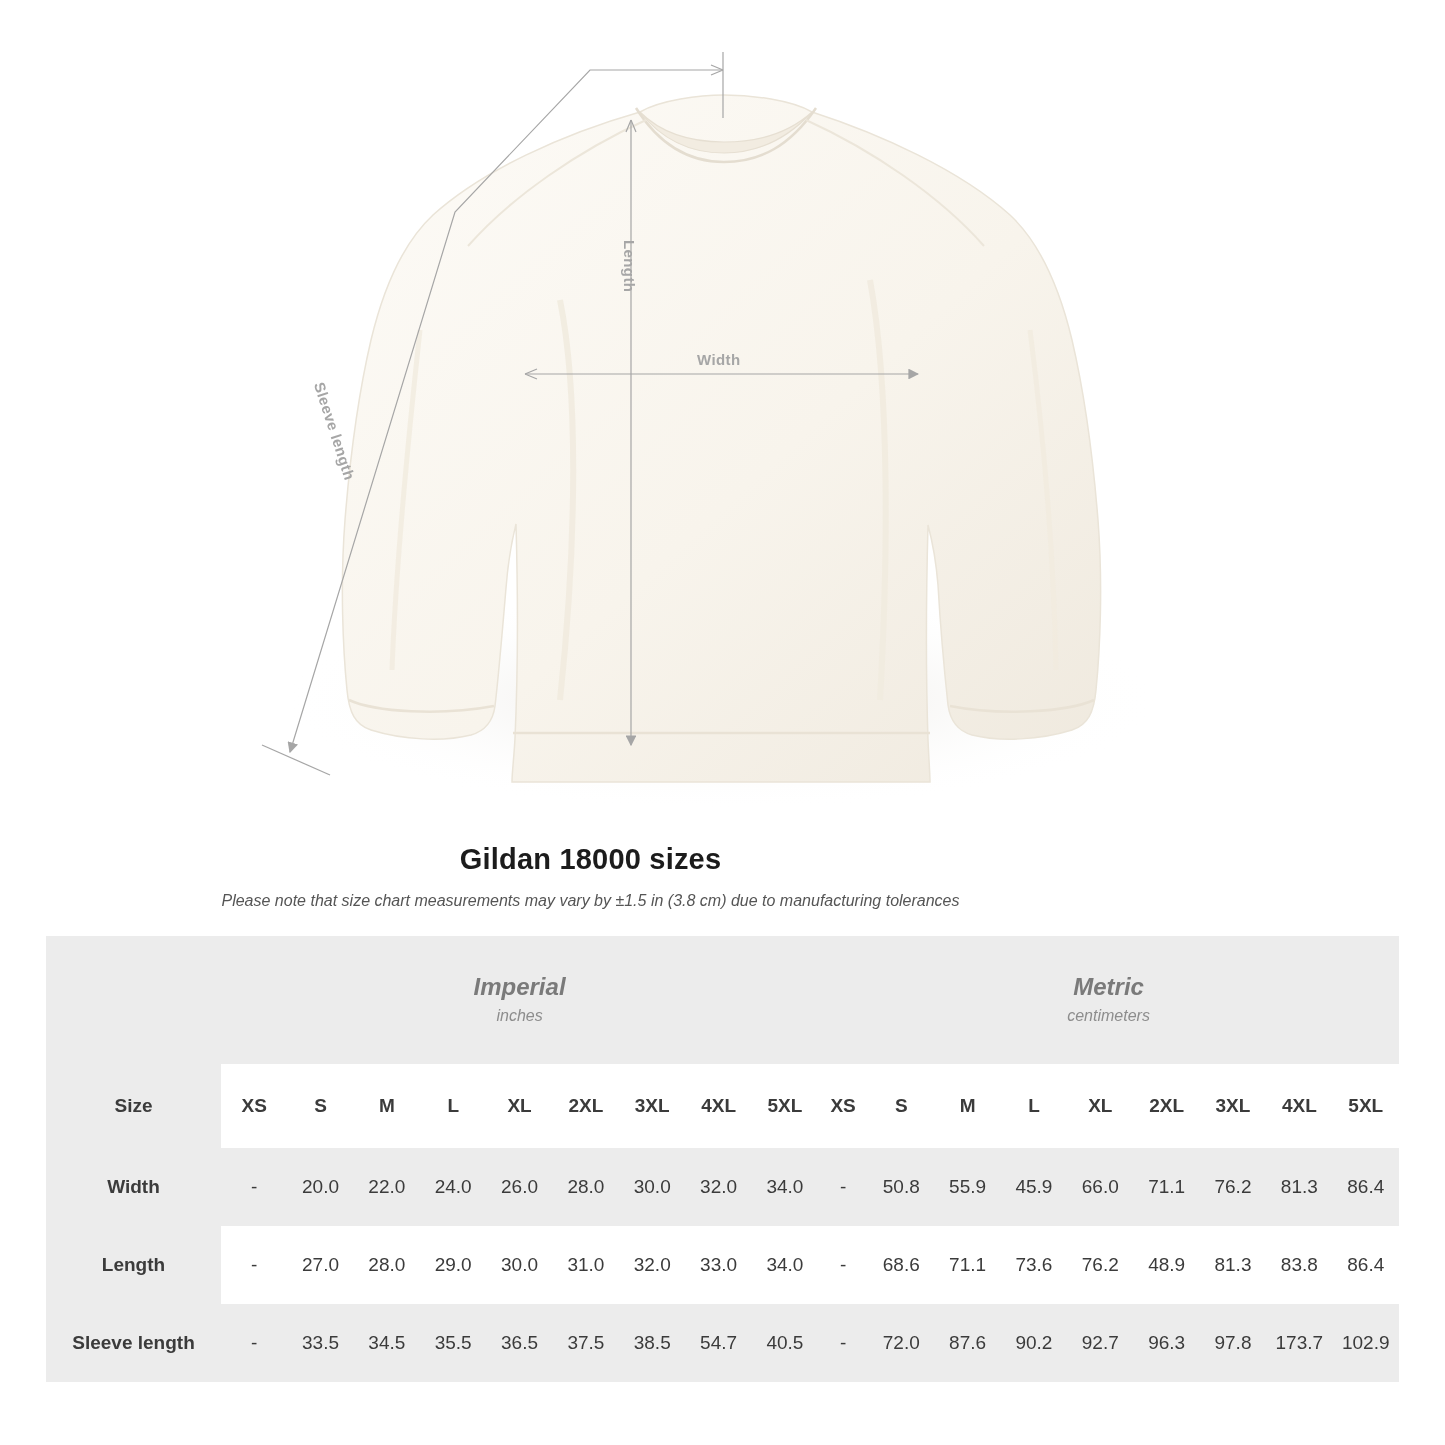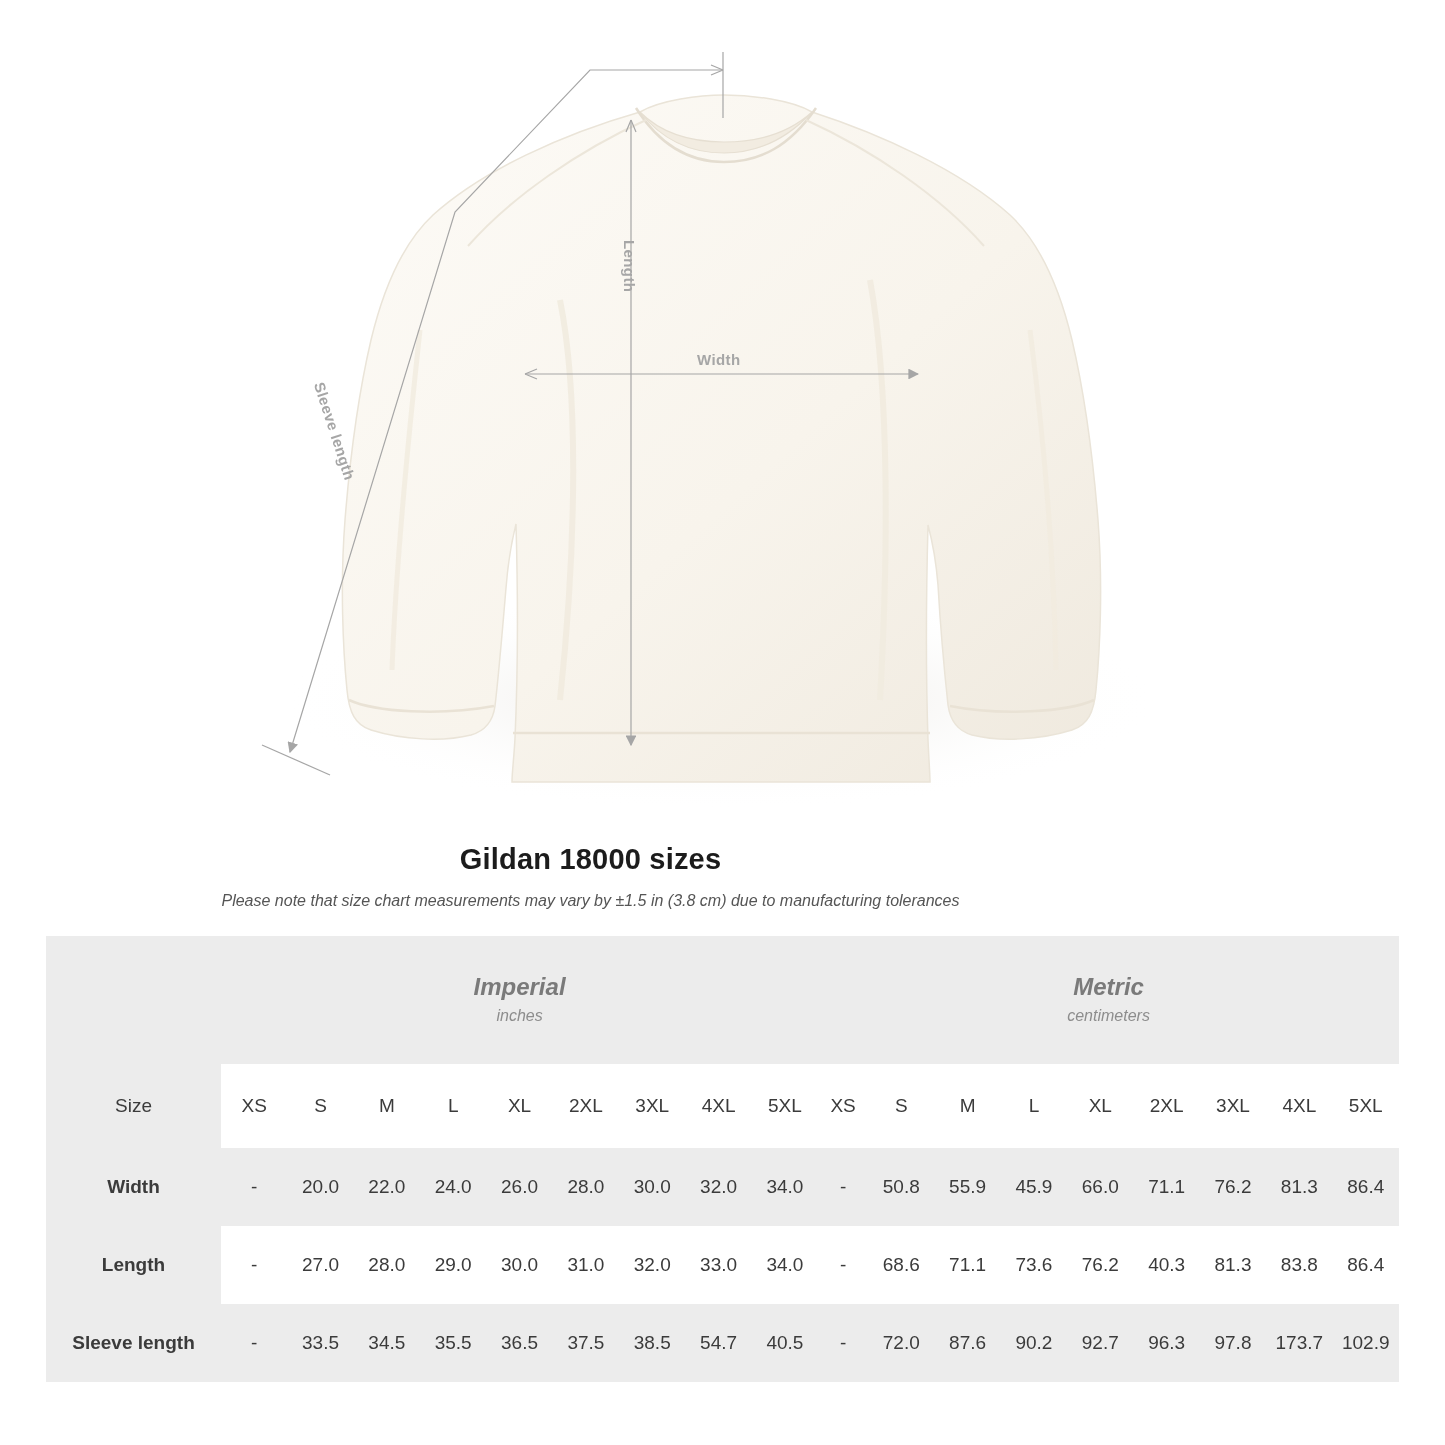--- a/index.html
+++ b/index.html
@@ -101,21 +101,21 @@
   }
   .unit-sub {
     font-size: 16px;
     font-style: italic;
     color: #8d8d8d;
     line-height: 1.6;
   }
   .col-head td {
     height: 84px;
     font-size: 19px;
-    font-weight: normal;
+    font-weight: bold;
     color: #3b3b3b;
     text-align: center;
     vertical-align: middle;
     background: #ffffff;
   }
   .col-head td.rowlabelcell {
     background: #ececec;
   }
   tbody tr td {
     height: 78px;
@@ -322,21 +322,21 @@
           <td>30.0</td>
           <td>31.0</td>
           <td>32.0</td>
           <td>33.0</td>
           <td>34.0</td>
           <td>-</td>
           <td>68.6</td>
           <td>71.1</td>
           <td>73.6</td>
           <td>76.2</td>
-          <td>40.3</td>
+          <td>48.9</td>
           <td>81.3</td>
           <td>83.8</td>
           <td>86.4</td>
         </tr>
         <tr class="odd">
           <td class="rowlabelcell">Sleeve length</td>
           <td>-</td>
           <td>33.5</td>
           <td>34.5</td>
           <td>35.5</td>

